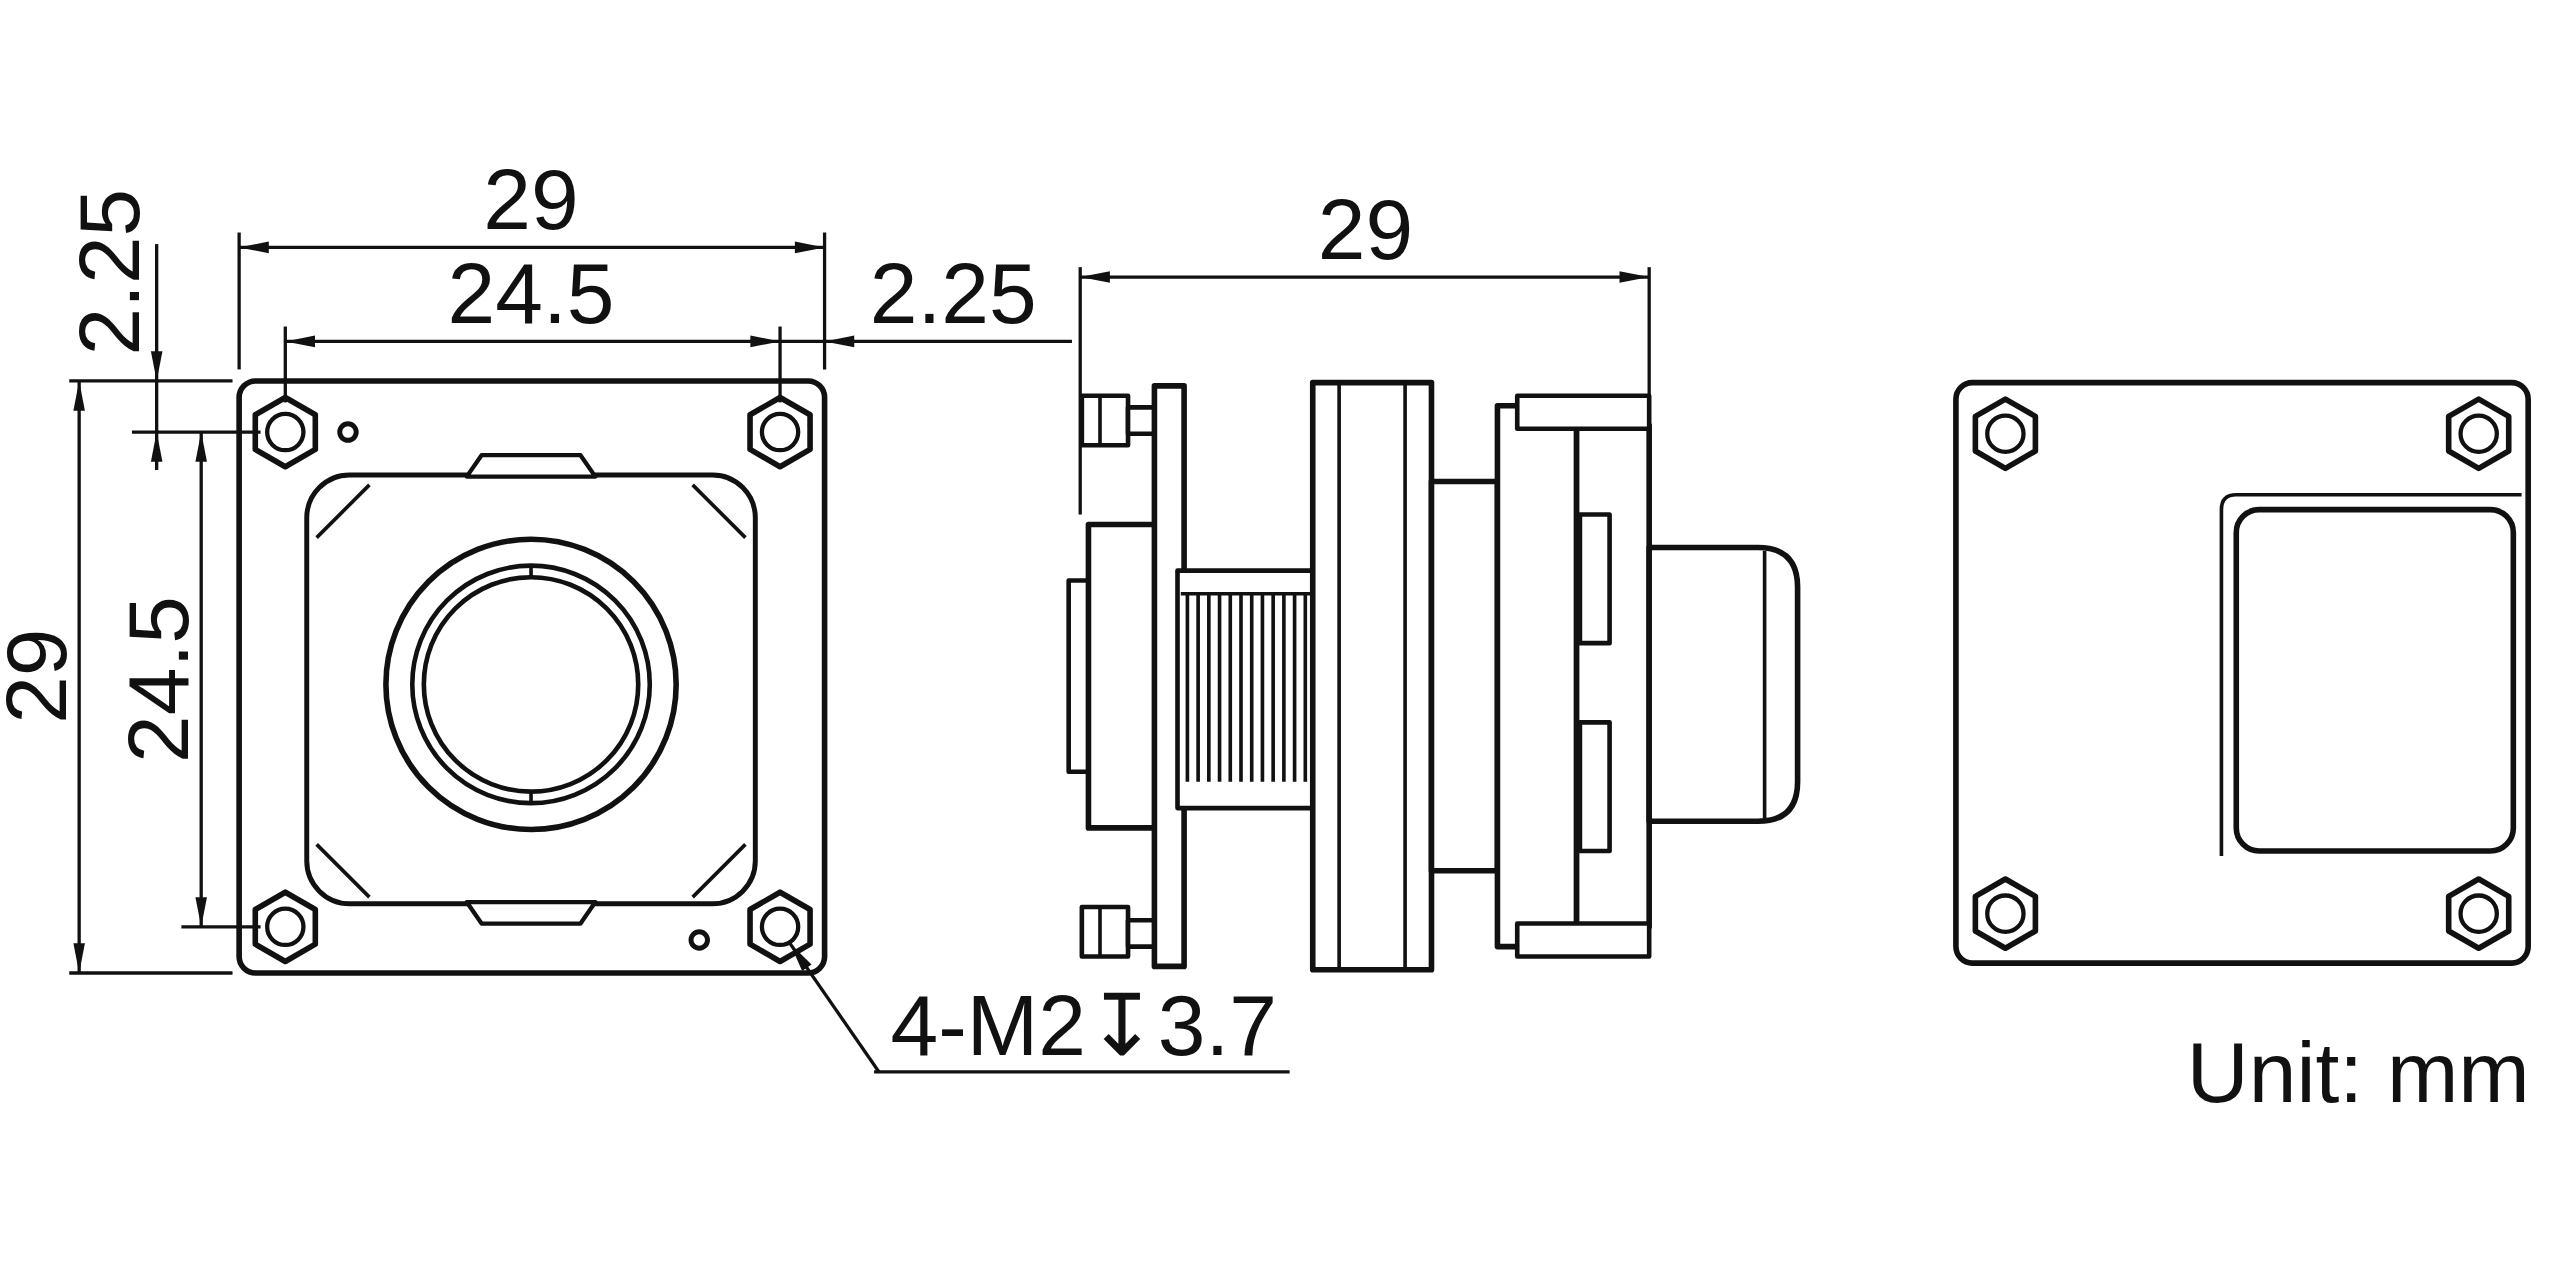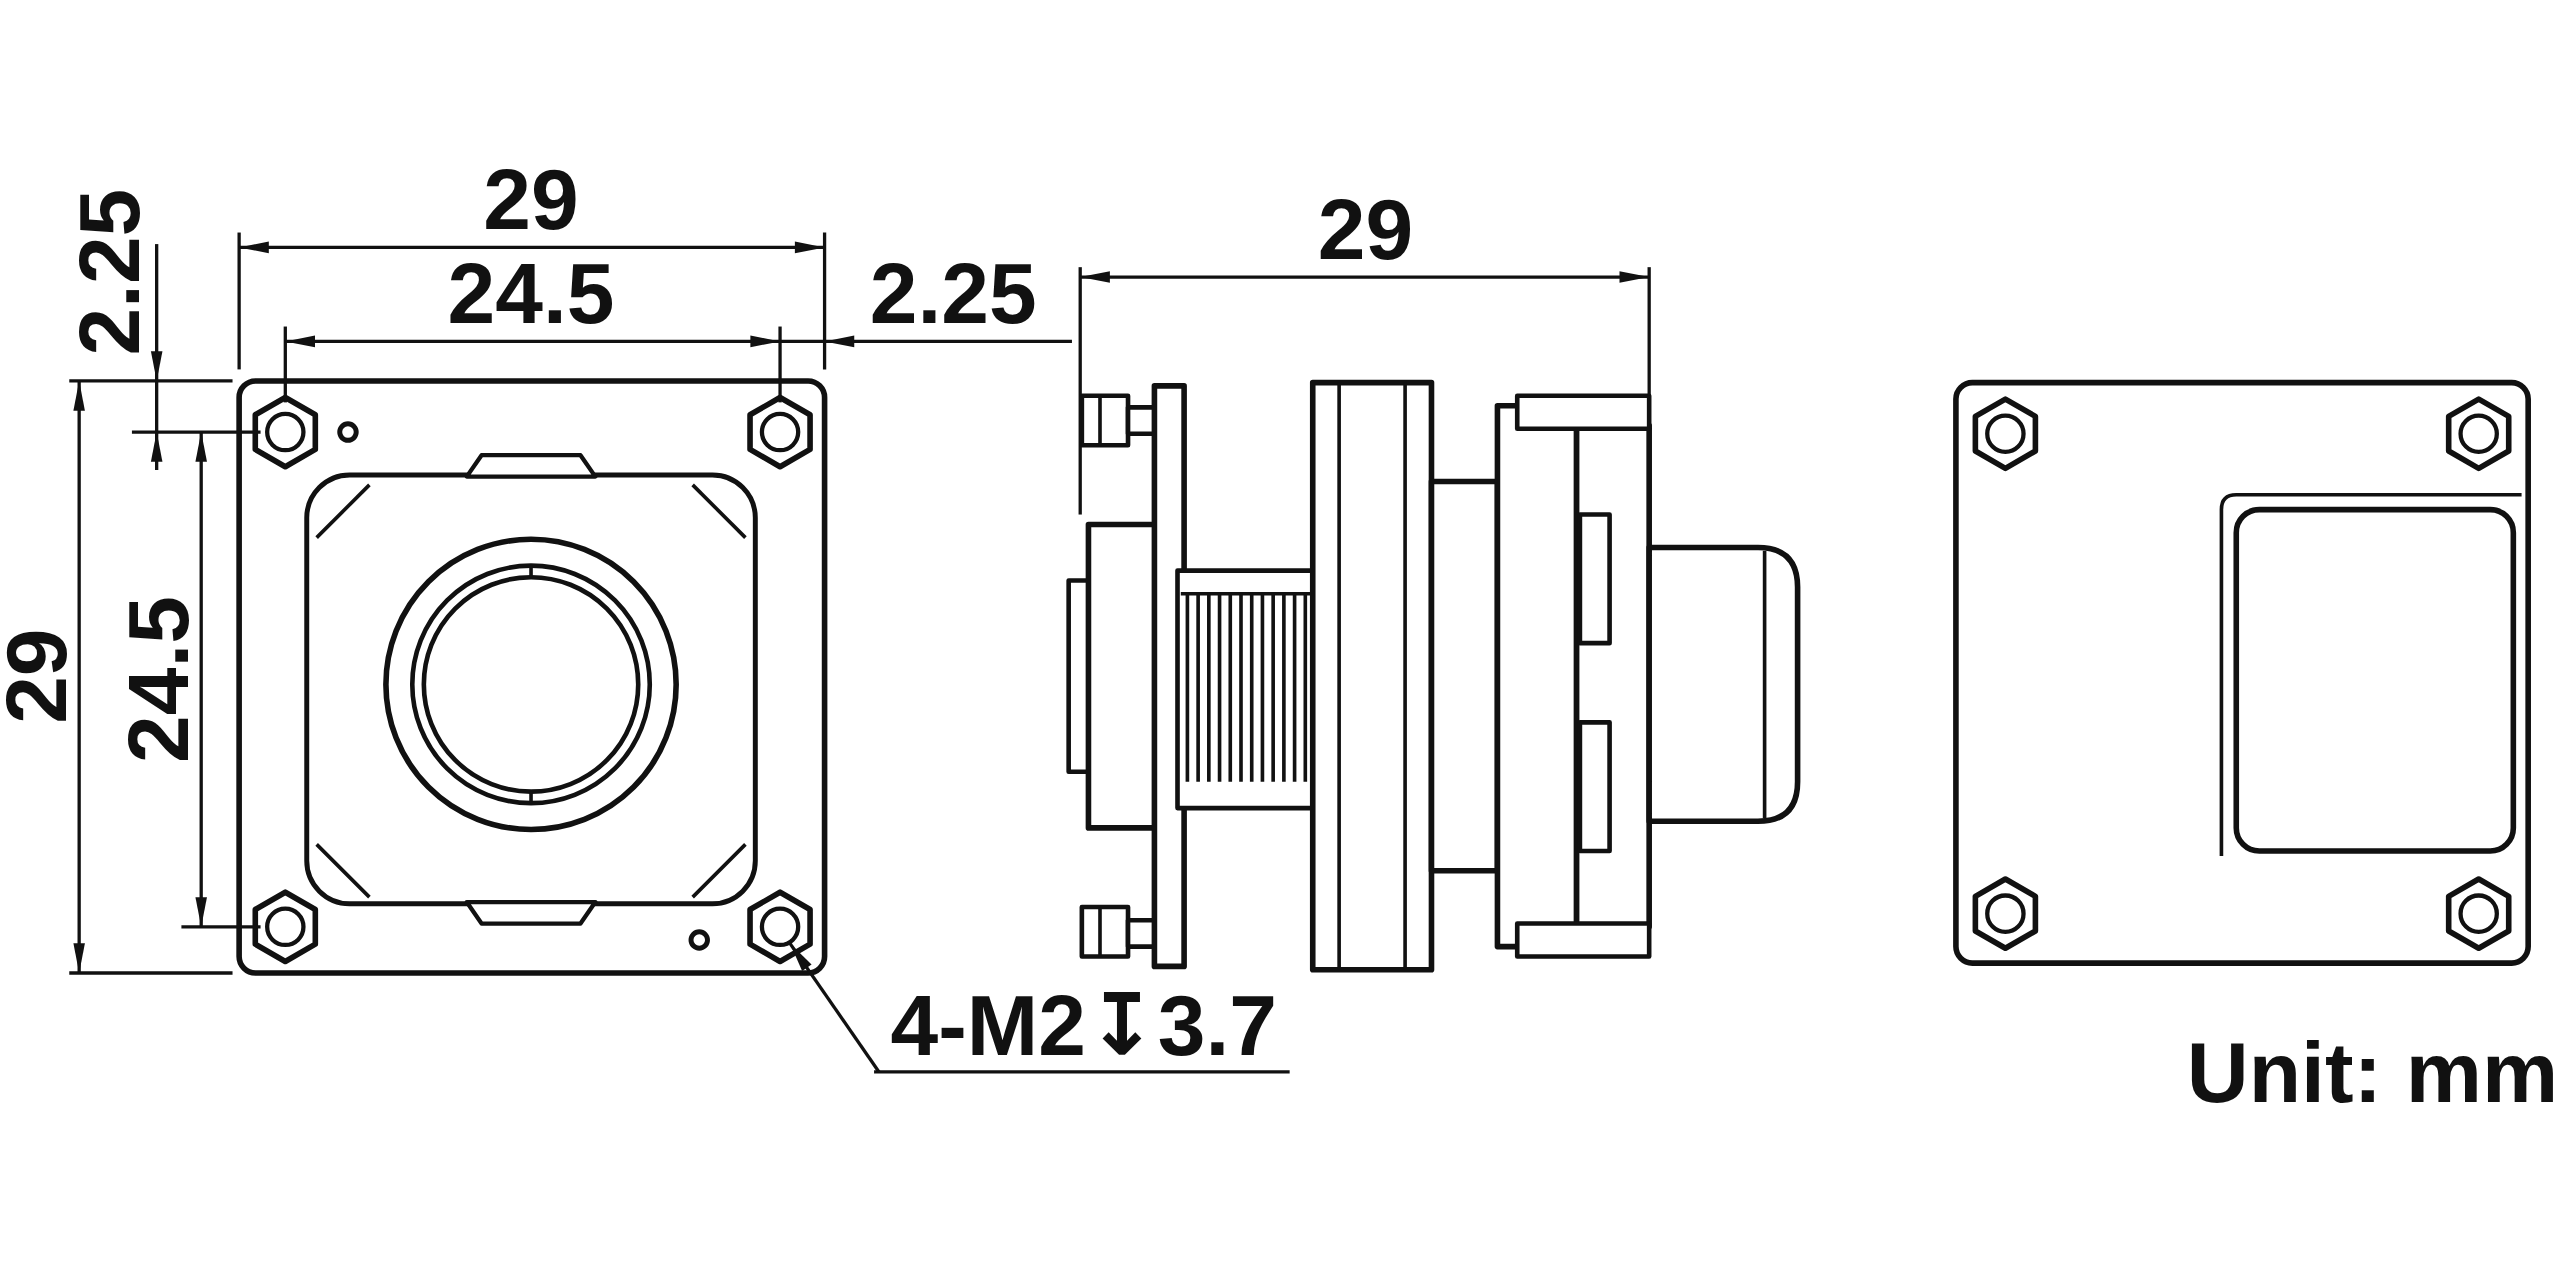--- a/index.html
+++ b/index.html
@@ -3,21 +3,20 @@
 <meta charset="utf-8">
 <style>
   html, body {
     margin: 0;
     padding: 0;
     background: #ffffff;
   }
   .sheet {
     width: 100%;
     background: #ffffff;
-    font-weight: bold;
   }
   svg {
     display: block;
     width: 100%;
     height: auto;
     background: #ffffff;
   }
   .outline {
     fill: #ffffff;
     stroke: #111111;

